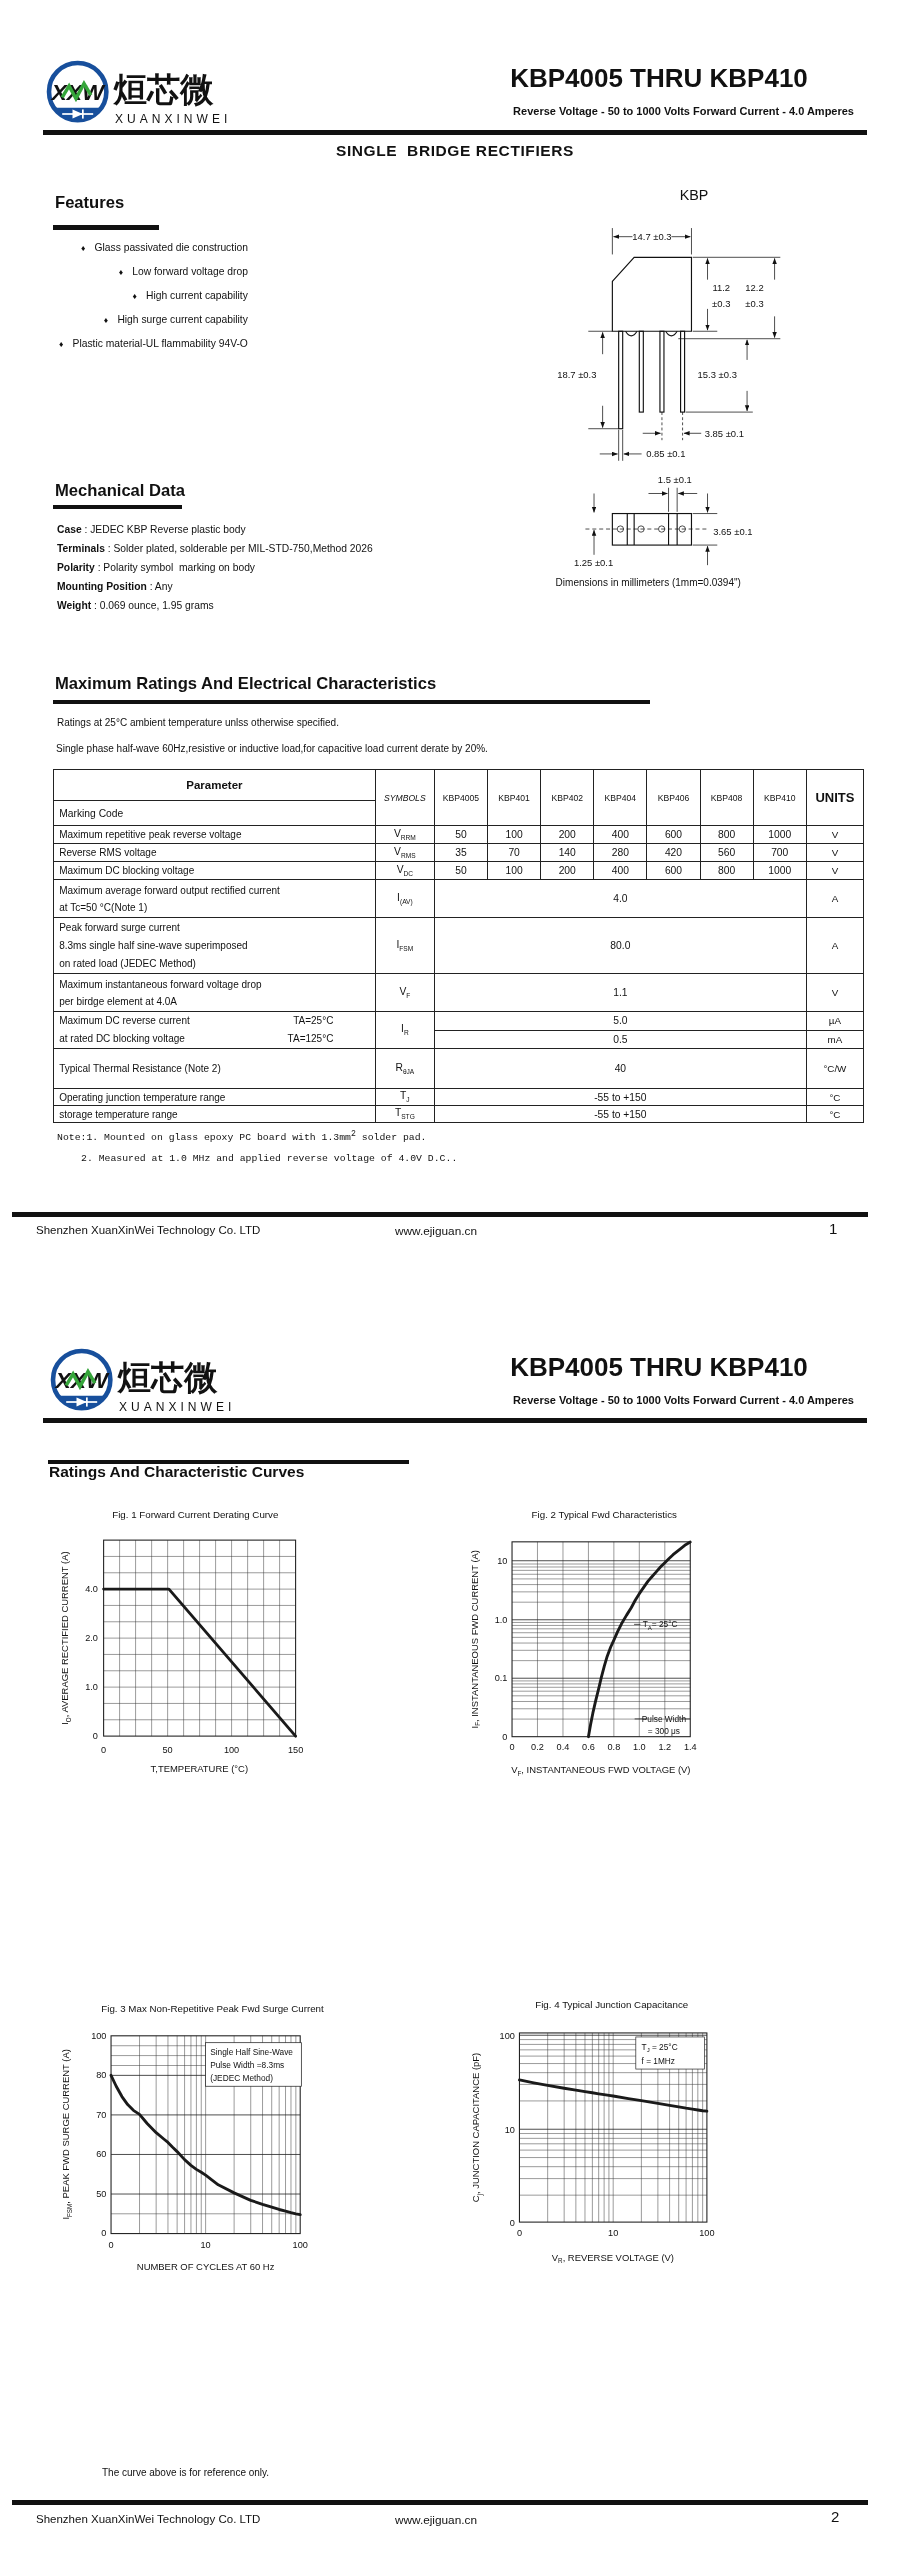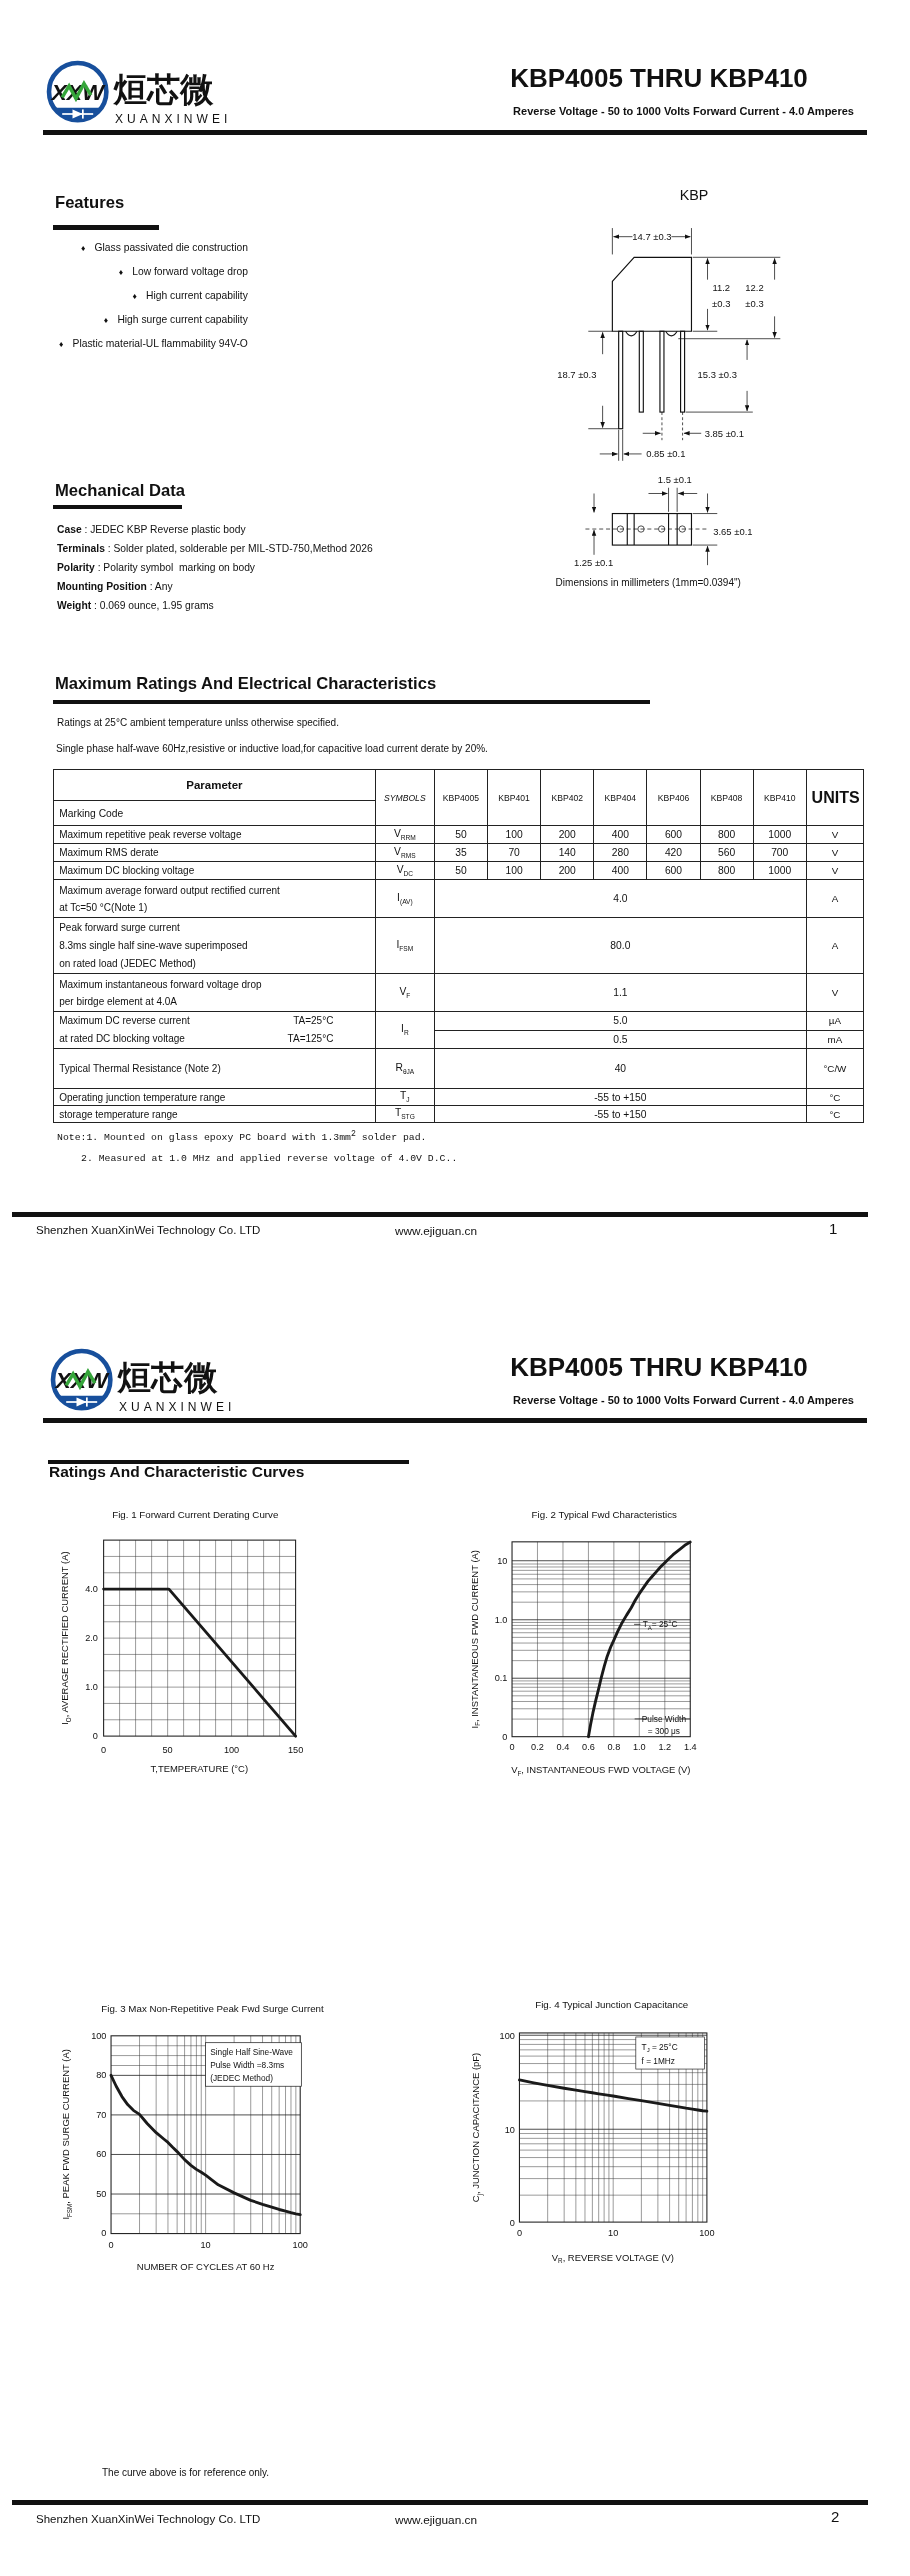--- a/index.html
+++ b/index.html
@@ -18,21 +18,21 @@
   .kbp-label{font-size:14.3px;text-align:center;}
   .mech-row{font-size:10.3px;line-height:19px;white-space:pre;}
   .mech-row b{font-weight:700;margin-top:7px;}
   .cond-note{font-size:10px;white-space:pre;}
   .rtable{position:absolute;left:53px;top:769px;border-collapse:collapse;table-layout:fixed;width:811px;color:#111;}
   .rtable th,.rtable td{border:0.9px solid #222;padding:0 3.4px;overflow:hidden;}
   .rtable .ph{font-size:11.5px;font-weight:700;text-align:center;height:30px;}
   .rtable .mk{font-size:10.3px;font-weight:400;text-align:left;height:24px;padding-left:5.2px;}
   .rtable .sh{font-size:8.6px;font-style:italic;font-weight:400;text-align:center;}
   .rtable .mh{font-size:8.6px;font-weight:400;text-align:center;padding:0 1.1px;}
-  .rtable .uh{font-size:16px;font-weight:700;text-align:right;}
+  .rtable .uh{font-size:13px;font-weight:700;text-align:center;}
   .rtable td.p{font-size:10px;text-align:left;padding-left:5.2px;}
   .rtable td.v{font-size:10.3px;text-align:center;}
   .rtable td.u{font-size:9.8px;text-align:center;}
   .rtable td.sym{font-size:10.3px;text-align:center;}
   .rtable sub{font-size:6.6px;}
   .h31{height:18px;} .h66{height:38px;} .h97{height:56px;} .h70{height:40px;} .h30{height:17px;}
   .pl2{line-height:17px;} .pl3{line-height:18px;}
   .prline{display:flex;justify-content:space-between;padding-right:38px;line-height:18px;}
   .note{font-size:9.8px;font-family:Liberation Mono, monospace;}
   .foot-co{font-size:11.5px;} .foot-url{font-size:11.8px;} .foot-pg{font-size:15px;}
@@ -63,20 +63,21 @@
     <polygon points="48,91 48,107 66,99" fill="#fff"></polygon>
     <line x1="66" y1="91" x2="66" y2="107" stroke="#fff" stroke-width="3"></line>
     <text x="120" y="76" font-size="58" font-weight="bold" fill="#000">烜芯微</text>
     <text x="122" y="115" font-size="21" letter-spacing="7" fill="#333">XUANXINWEI</text>
   </svg>
 
   <div class="abs hdr-title" style="right:50px;top:63px;width:402px;">KBP4005 THRU KBP410</div>
   <div class="abs hdr-sub" style="right:56px;top:105px;width:436px;">Reverse Voltage - 50 to 1000 Volts Forward Current - 4.0 Amperes</div>
   <div class="rule" style="left:43px;top:130px;width:824px;"></div>
 
+  <div class="sec-title" style="top:142px;">SINGLE  BRIDGE RECTIFIERS</div>
 
   <div class="abs h2head" style="left:55px;top:193px;">Features</div>
   <div class="bar" style="left:53px;top:225px;width:106px;height:4.6px;"></div>
   <ul class="features abs" style="left:59px;top:236px;text-align:right;">
     <li><span class="dia">♦</span><span>Glass passivated die construction</span></li>
     <li><span class="dia">♦</span><span>Low forward voltage drop</span></li>
     <li><span class="dia">♦</span><span>High current capability</span></li>
     <li><span class="dia">♦</span><span>High surge current capability</span></li>
     <li><span class="dia">♦</span><span>Plastic material-UL flammability 94V-O</span></li>
   </ul>
@@ -222,21 +223,21 @@
       <td class="v">50</td>
           <td class="v">100</td>
           <td class="v">200</td>
           <td class="v">400</td>
           <td class="v">600</td>
           <td class="v">800</td>
           <td class="v">1000</td>
       <td class="u">V</td>
     </tr>
     <tr class="h31">
-      <td class="p">Maximum RMS derate</td>
+      <td class="p">Reverse RMS voltage</td>
       <td class="sym"><span>V</span><sub>RMS</sub></td>
       <td class="v">35</td>
           <td class="v">70</td>
           <td class="v">140</td>
           <td class="v">280</td>
           <td class="v">420</td>
           <td class="v">560</td>
           <td class="v">700</td>
       <td class="u">V</td>
     </tr>

